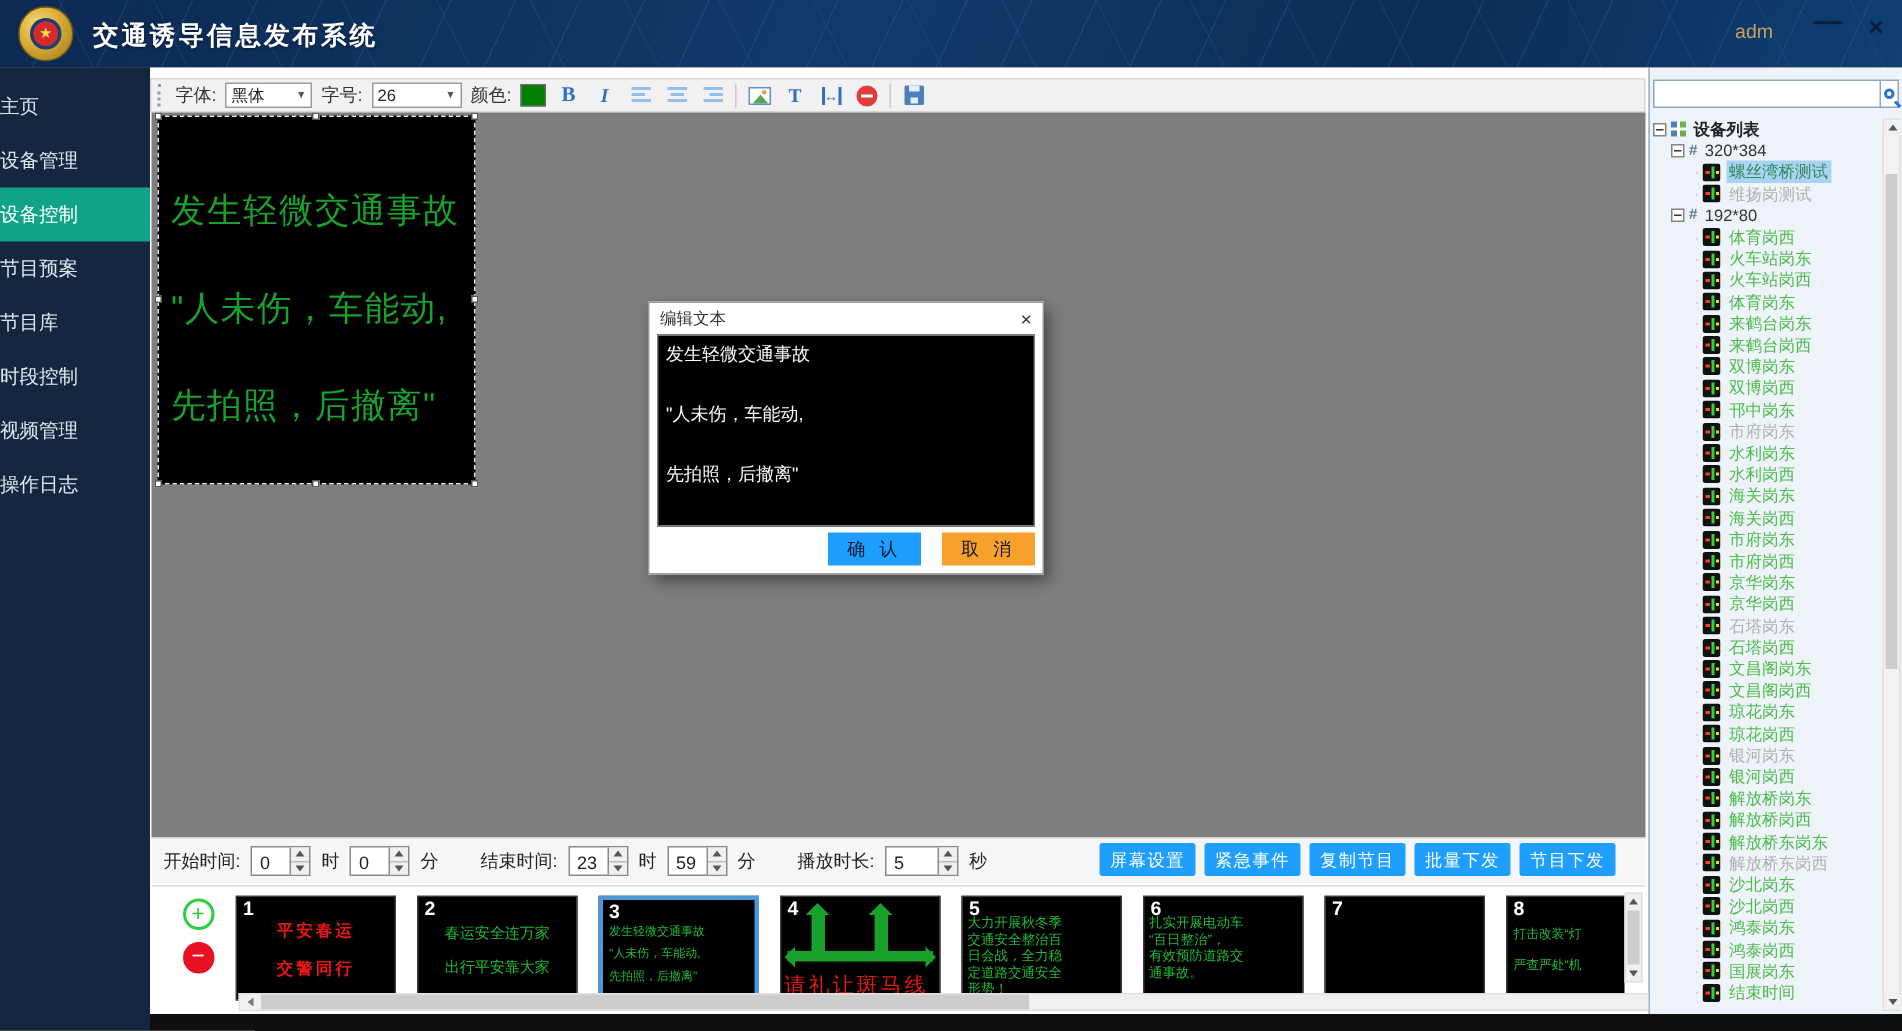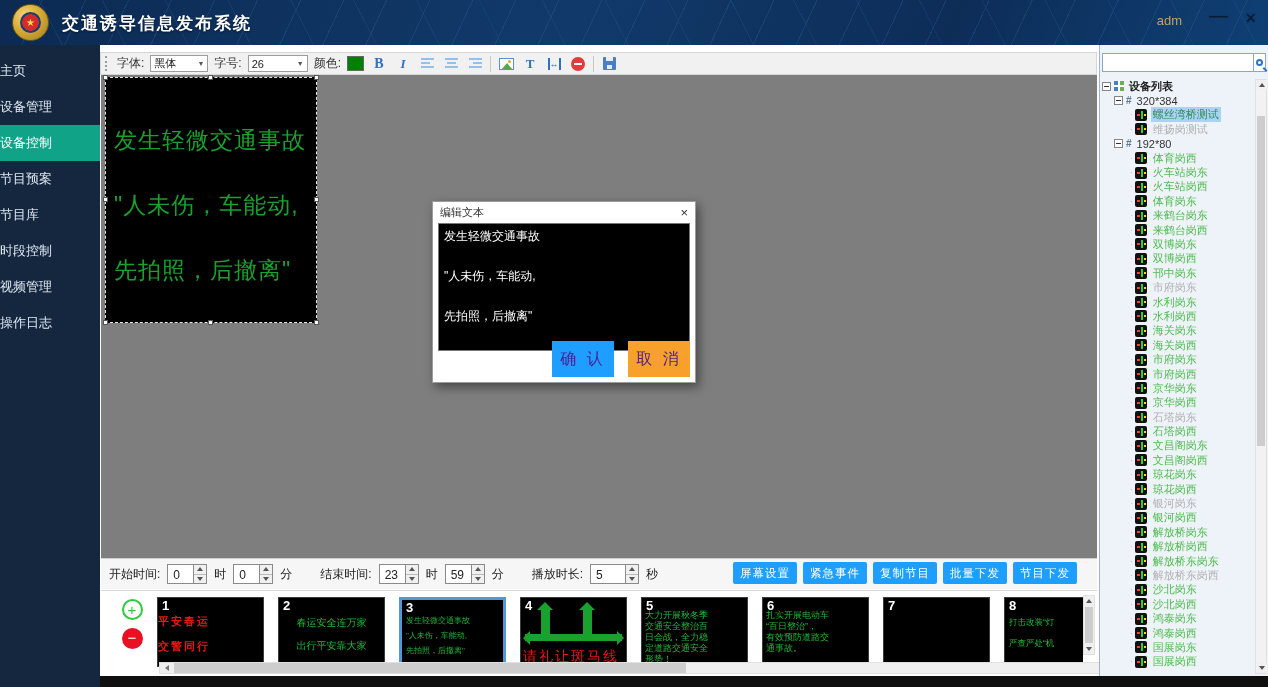--- a/index.html
+++ b/index.html
@@ -70,21 +70,21 @@
   .h-bl{left:-3px;bottom:-3px}.h-bm{left:50%;bottom:-3px;margin-left:-3px}.h-br{right:-3px;bottom:-3px}
 
   
   .dialog{position:absolute;left:331px;top:126px;width:264px;height:182px;background:#fff;border:1px solid #9c9c9c;
     box-shadow:3px 4px 10px rgba(0,0,0,.45)}
   .dlg-head{height:20px;display:flex;align-items:center;justify-content:space-between;padding:0 7px;font-size:11px;color:#333}
   .dlg-close{font-size:13px;color:#333;cursor:pointer}
   .dlg-text{position:absolute;left:5px;right:5px;top:21px;height:128px;background:#000;border:1px solid #777;
     color:#fff;font-size:12px;line-height:20px;padding:2px 5px;white-space:pre-wrap;overflow:hidden}
   .dlg-btns{position:absolute;right:5px;bottom:5px;display:flex;gap:14px}
-  .dlg-btn{width:62px;height:36px;border:none;color:#4c1d95;font-size:16px;letter-spacing:3px;cursor:pointer}
+  .dlg-btn{width:62px;height:22px;border:none;color:#0f172a;font-size:12px;letter-spacing:3px;cursor:pointer}
   .btn-confirm{background:#1e9fff}
   .btn-cancel{background:#f7a02b}
 
   
   .schedule{position:absolute;left:1px;top:513px;width:996px;height:31px;background:#f6f6f6;border-top:1px solid #cfcfcf;
     display:flex;align-items:center;gap:7px;padding-left:8px;font-size:12px;color:#222}
   .spin{display:inline-flex;height:20px;border:1px solid #8a8a8a;background:#fff}
   .spin .val{width:25px;font-size:12px;padding:3px 0 0 5px}
   .spin.wide .val{width:34px}
   .spin .arrs{width:13px;border-left:1px solid #8a8a8a;display:flex;flex-direction:column}
@@ -99,21 +99,21 @@
   
   .playlist{position:absolute;left:1px;top:545px;width:996px;height:86px;background:#fff;border-top:1px solid #d8d8d8}
   .pm-col{position:absolute;left:18px;top:8px;width:26px;display:flex;flex-direction:column;gap:8px;align-items:center}
   .btn-add{width:21px;height:21px;border-radius:50%;border:2px solid #2ecc40;color:#2ecc40;font-size:15px;line-height:17px;text-align:center;background:#fff;cursor:pointer}
   .btn-del{width:21px;height:21px;border-radius:50%;background:#e81123;color:#fff;font-size:15px;line-height:20px;text-align:center;cursor:pointer}
   .track{position:absolute;left:56px;top:6px;width:926px;height:72px;display:flex;gap:14px;overflow:hidden}
   .thumb{position:relative;width:107px;height:70px;background:#000;border:1px solid #3c3c3c;flex:none;cursor:pointer;overflow:hidden}
   .thumb.sel{border:3px solid #4e9ad8}
   .t-num{position:absolute;top:0;left:4px;color:#fff;font-weight:bold;font-size:13px;z-index:2}
   .t-body{position:relative}
-  .v-red-large{color:#e81515;font-size:11px;line-height:25px;text-align:left;margin-top:11px;letter-spacing:2px;font-weight:bold}
+  .v-red-large{color:#e81515;font-size:11px;line-height:25px;text-align:center;margin-top:11px;letter-spacing:2px;font-weight:bold}
   .v-green-medium{color:#21b83a;font-size:10px;line-height:23px;text-align:center;margin-top:13px}
   .v-green-small{color:#21b83a;font-size:8px;line-height:15px;margin:13px 0 0 4px}
   .v-green-tiny{color:#21b83a;font-size:9px;line-height:11px;margin:12px 0 0 3px}
   .v-green-spaced{color:#21b83a;font-size:8.5px;line-height:21px;margin:14px 0 0 4px}
   .t-graphic{position:absolute;left:4px;right:4px;top:9px;height:42px}
   .g-h{position:absolute;left:0;right:0;top:27px;height:7px;background:#18a12c}
   .g-v1{position:absolute;left:16px;top:2px;width:9px;height:30px;background:#18a12c}
   .g-v2{position:absolute;left:58px;top:2px;width:9px;height:30px;background:#18a12c}
   .g-a1{position:absolute;left:12px;top:-5px;border:8px solid transparent;border-bottom:8px solid #18a12c;border-top:none}
   .g-a2{position:absolute;left:54px;top:-5px;border:8px solid transparent;border-bottom:8px solid #18a12c;border-top:none}
@@ -640,21 +640,21 @@
           <span class="t-label st-online">鸿泰岗西</span>
         </div>
         <div class="t-row t-leaf lv2">
           <span class="dots">·</span>
           <span class="traffic"></span>
           <span class="t-label st-online">国展岗东</span>
         </div>
         <div class="t-row t-leaf lv2">
           <span class="dots">·</span>
           <span class="traffic"></span>
-          <span class="t-label st-online">国展岗西</span>
+          <span class="t-label st-online">结束时间</span>
         </div>
       </div>
     <div class="vscroll">
       <span class="sb-arrow">
           <i class="tri-up"></i>
         </span>
       <span class="mid">
           <span class="vth"></span>
         </span>
       <span class="sb-arrow">

